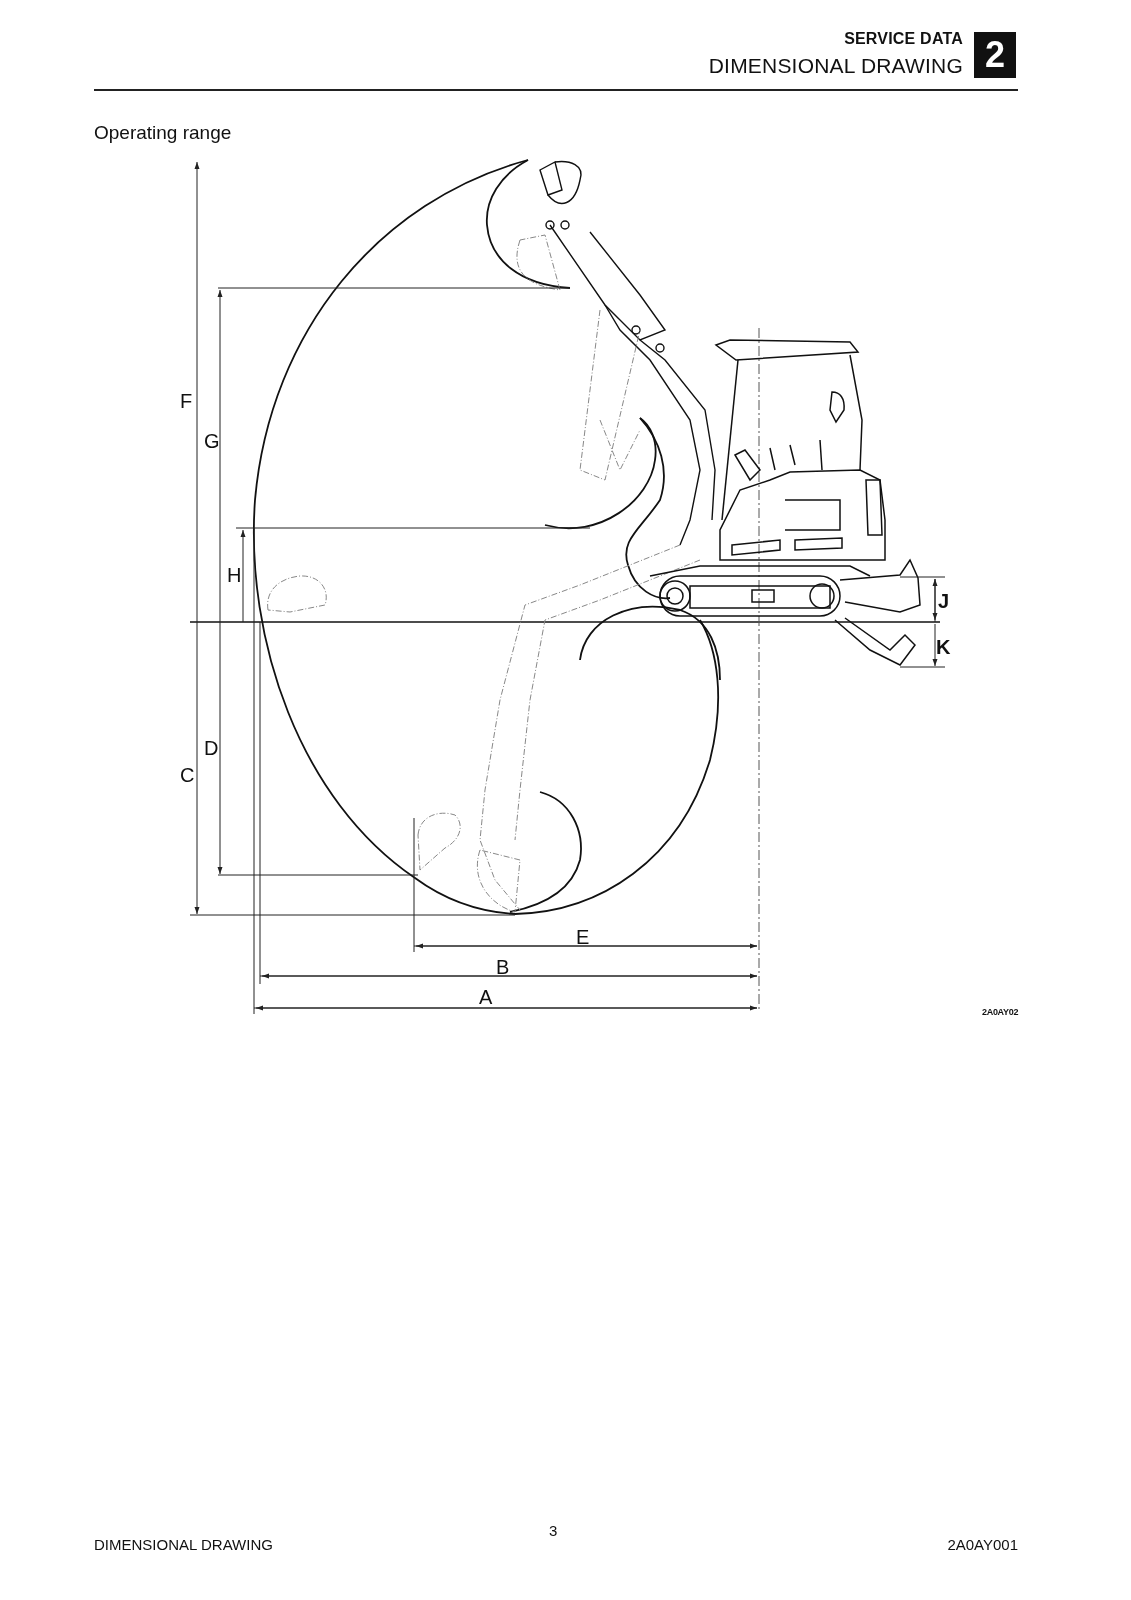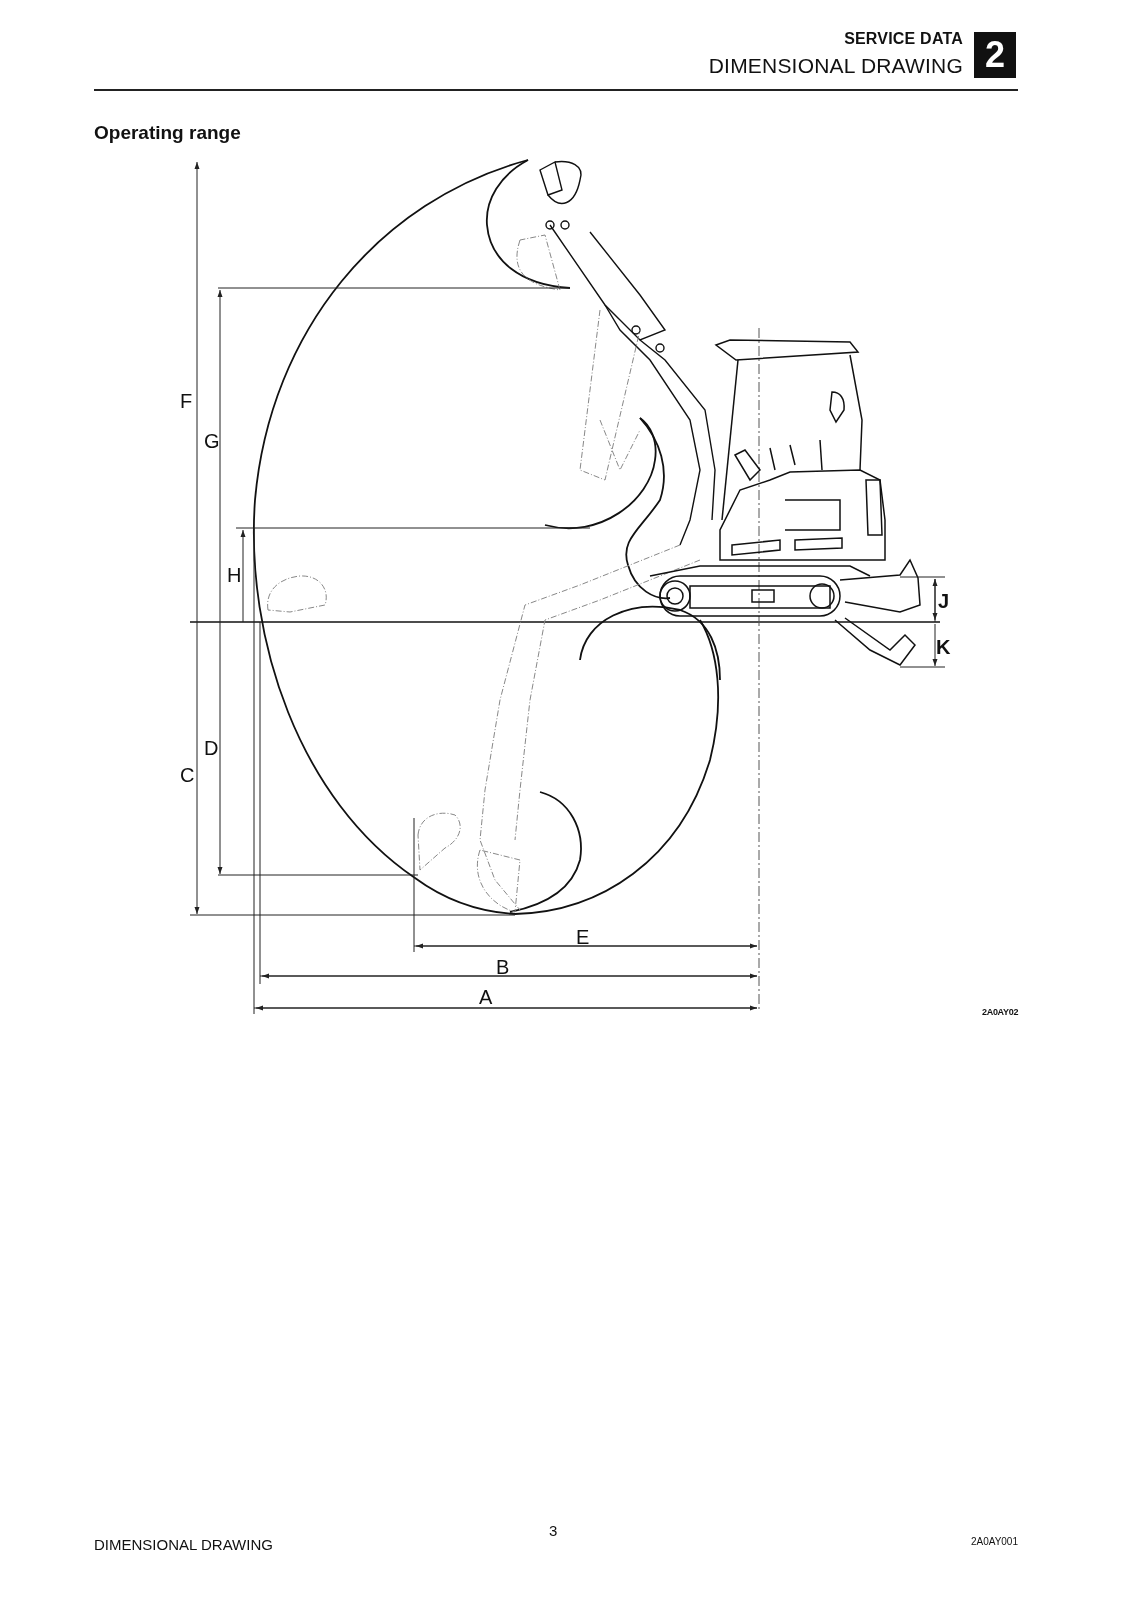--- a/index.html
+++ b/index.html
@@ -3,26 +3,26 @@
 <meta charset="utf-8">
 <style>
   html, body { margin: 0; padding: 0; background: #ffffff; }
   body { width: 1131px; height: 1600px; position: relative; overflow: hidden;
          font-family: "Liberation Sans", sans-serif; color: #111; }
   .hdr-sub { position: absolute; right: 168px; top: 30px; font-size: 16px; letter-spacing: 0.2px; font-weight: bold; }
   .hdr-main { position: absolute; right: 168px; top: 54px; font-size: 21px; letter-spacing: 0.2px; }
   .chapter-box { position: absolute; left: 974px; top: 32px; width: 42px; height: 46px; background: #111;
                  color: #fff; font-weight: bold; font-size: 36px; line-height: 46px; text-align: center; }
   .hdr-rule { position: absolute; left: 94px; top: 89px; width: 924px; height: 2px; background: #222; }
-  .section-title { position: absolute; left: 94px; top: 122px; font-size: 19px; font-weight: bold; }
+  .section-title { position: absolute; left: 94px; top: 122px; font-size: 19px; font-weight: normal; }
   .figure { position: absolute; left: 0; top: 0; }
   .fig-code { position: absolute; left: 982px; top: 1007px; font-size: 9px; font-weight: bold; letter-spacing: -0.3px; text-align: center; }
   .footer-left { position: absolute; left: 94px; top: 1536px; font-size: 15px; }
   .footer-center { position: absolute; left: 549px; top: 1522px; font-size: 15px; }
-  .footer-right { position: absolute; right: 113px; top: 1536px; font-size: 10px; }
+  .footer-right { position: absolute; right: 113px; top: 1536px; font-size: 15px; }
   .lbl { font-family: "Liberation Sans", sans-serif; font-size: 20px; fill: #111; }
   .lbl-b { font-family: "Liberation Sans", sans-serif; font-size: 20px; font-weight: bold; fill: #111; }
 </style>
 </head>
 <body>
 
 <div class="hdr-sub">SERVICE DATA</div>
 <div class="hdr-main">DIMENSIONAL DRAWING</div>
 <div class="chapter-box">2</div>
 <div class="hdr-rule"></div>

